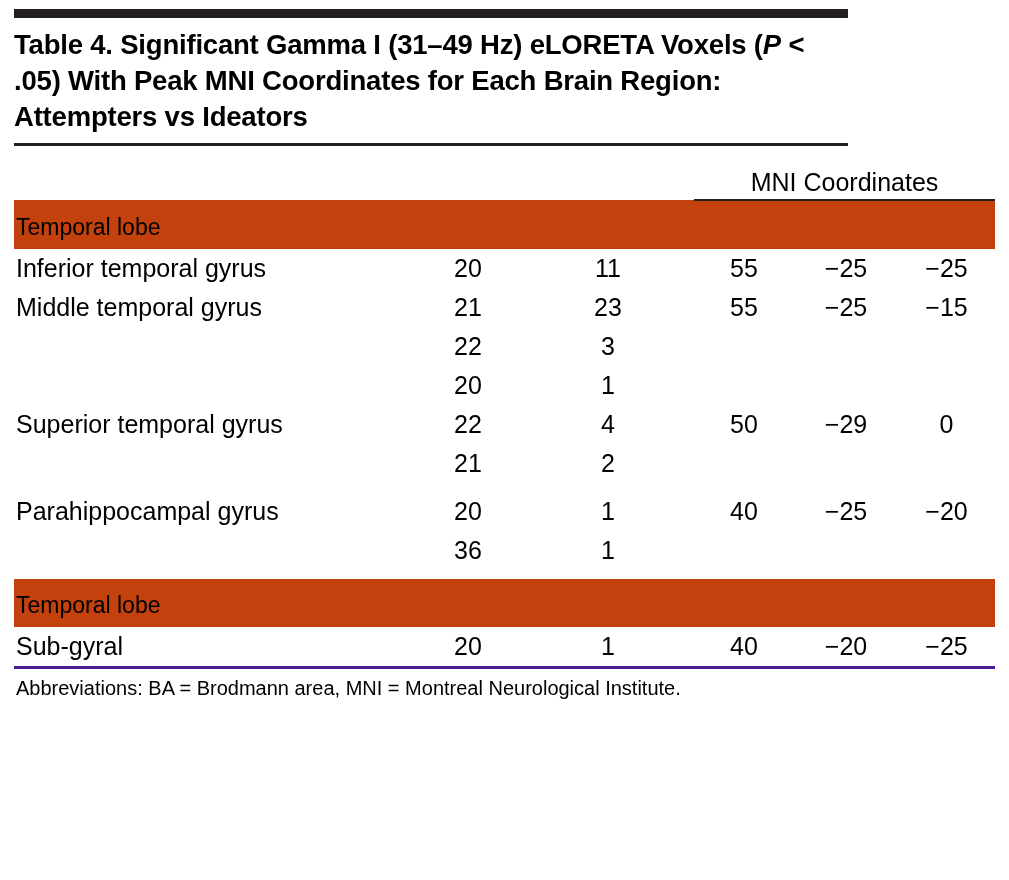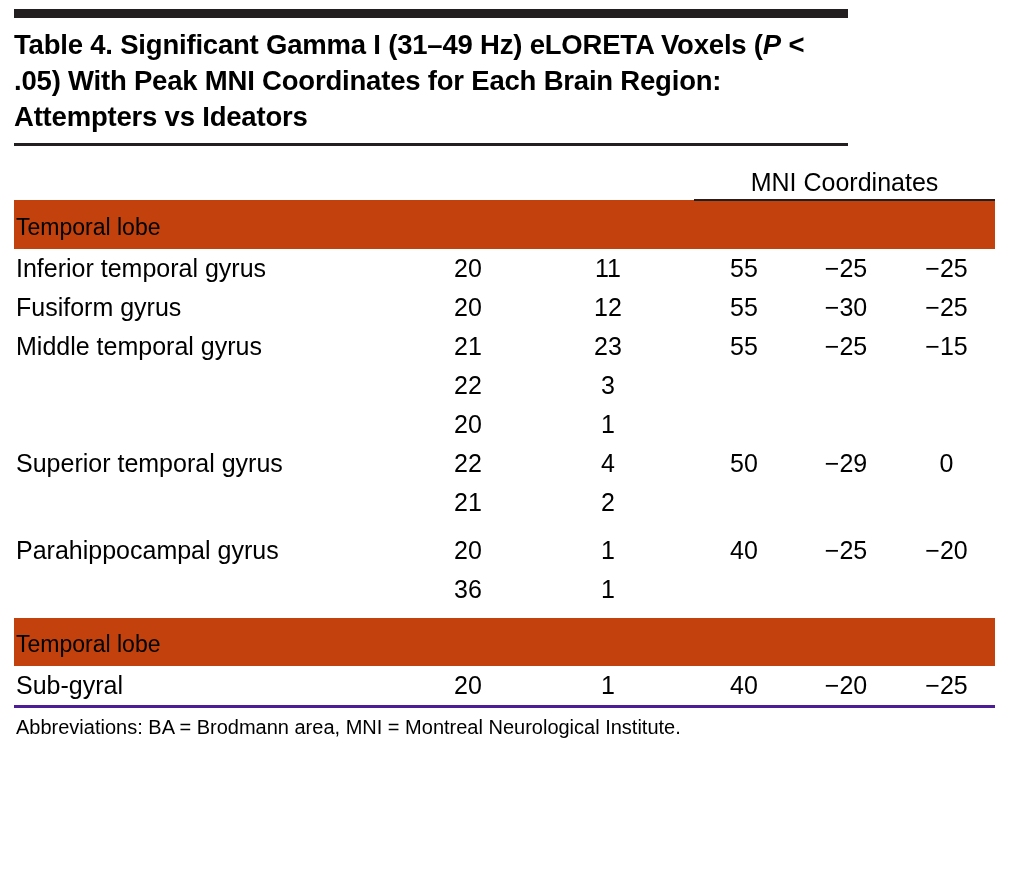--- a/index.html
+++ b/index.html
@@ -138,28 +138,20 @@
       </tr>
       <tr class="data-row">
         <td class="struct">Inferior temporal gyrus</td>
         <td class="num">20</td>
         <td class="num">11</td>
         <td class="num">55</td>
         <td class="num">−25</td>
         <td class="num">−25</td>
       </tr>
       <tr class="data-row">
-        <td class="struct">Fusiform gyrus</td>
-        <td class="num">20</td>
-        <td class="num">12</td>
-        <td class="num">55</td>
-        <td class="num">−30</td>
-        <td class="num">−25</td>
-      </tr>
-      <tr class="data-row">
         <td class="struct">Middle temporal gyrus</td>
         <td class="num">21</td>
         <td class="num">23</td>
         <td class="num">55</td>
         <td class="num">−25</td>
         <td class="num">−15</td>
       </tr>
       <tr class="data-row">
         <td class="struct"></td>
         <td class="num">22</td>

